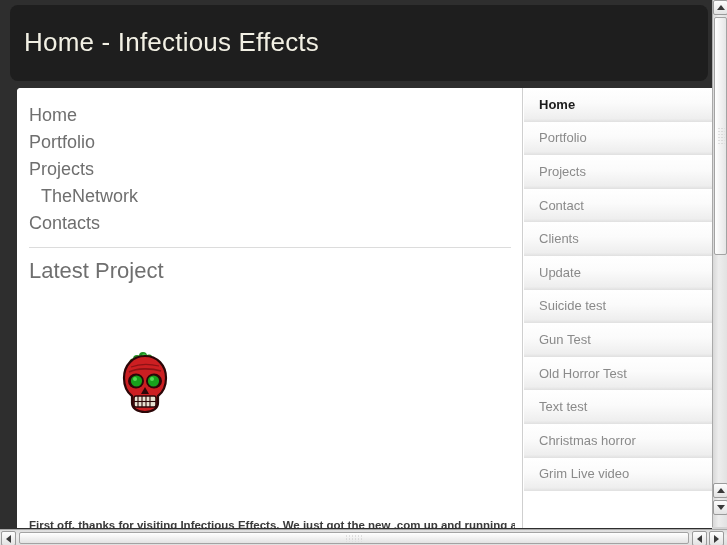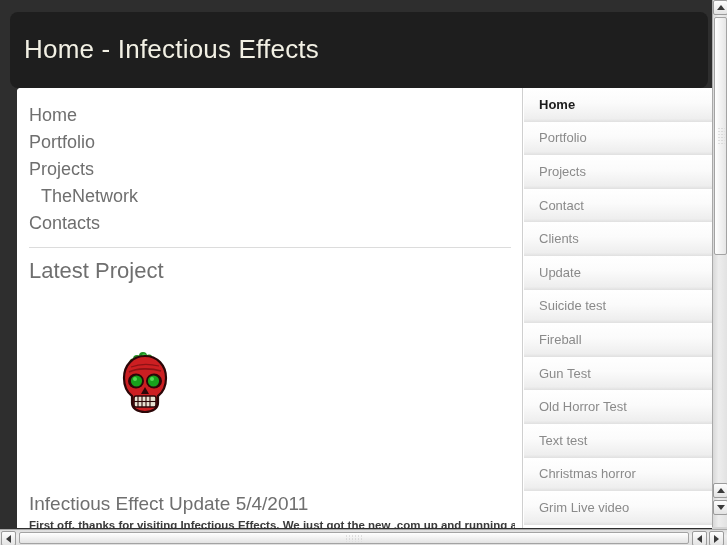--- a/index.html
+++ b/index.html
@@ -26,21 +26,21 @@
     left: 0; top: 0;
     width: 712px;
     height: 531px;
     background: #2e2e2e;
     overflow: hidden;
   }
 
   
   #header {
     position: absolute;
-    left: 10px; top: 12px;
+    left: 10px; top: 5px;
     width: 698px;
     height: 76px;
     background: #1e1e1e;
     border-radius: 8px;
   }
   #header-title {
     position: absolute;
     left: 14px;
     top: 22px;
     font-size: 26px;
@@ -321,33 +321,31 @@
             <g stroke="#2b0708" stroke-width="1.1">
               <line x1="21" y1="46" x2="21" y2="57"></line>
               <line x1="25" y1="46" x2="25" y2="57"></line>
               <line x1="29" y1="46" x2="29" y2="57"></line>
               <line x1="33" y1="46" x2="33" y2="57"></line>
               <line x1="17" y1="51.5" x2="39" y2="51.5"></line>
             </g>
           </svg>
         </div>
 
-        <div id="article-heading">Infectious Effect Update 5/4/2011</div>
         <div id="article-body">First off, thanks for visiting Infectious Effects. We just got the new .com up and running and</div>
       </div>
 
       <div id="sidebar">
           <div class="side-item active">Home</div>
           <div class="side-item">Portfolio</div>
           <div class="side-item">Projects</div>
           <div class="side-item">Contact</div>
           <div class="side-item">Clients</div>
           <div class="side-item">Update</div>
           <div class="side-item">Suicide test</div>
-          <div class="side-item">Fireball</div>
           <div class="side-item">Gun Test</div>
           <div class="side-item">Old Horror Test</div>
           <div class="side-item">Text test</div>
           <div class="side-item">Christmas horror</div>
           <div class="side-item">Grim Live video</div>
         </div>
 
     </div>
   </div>
 

